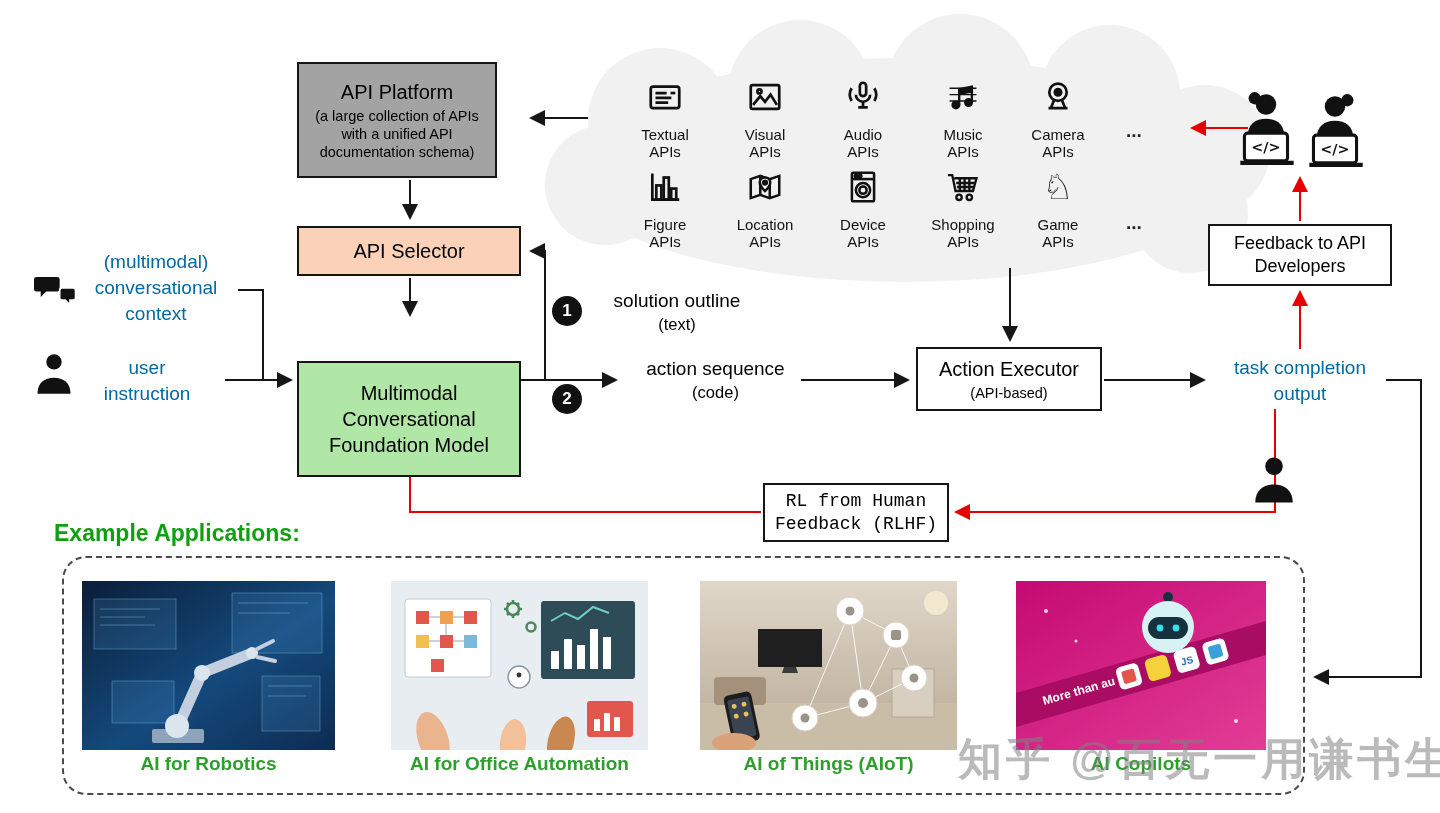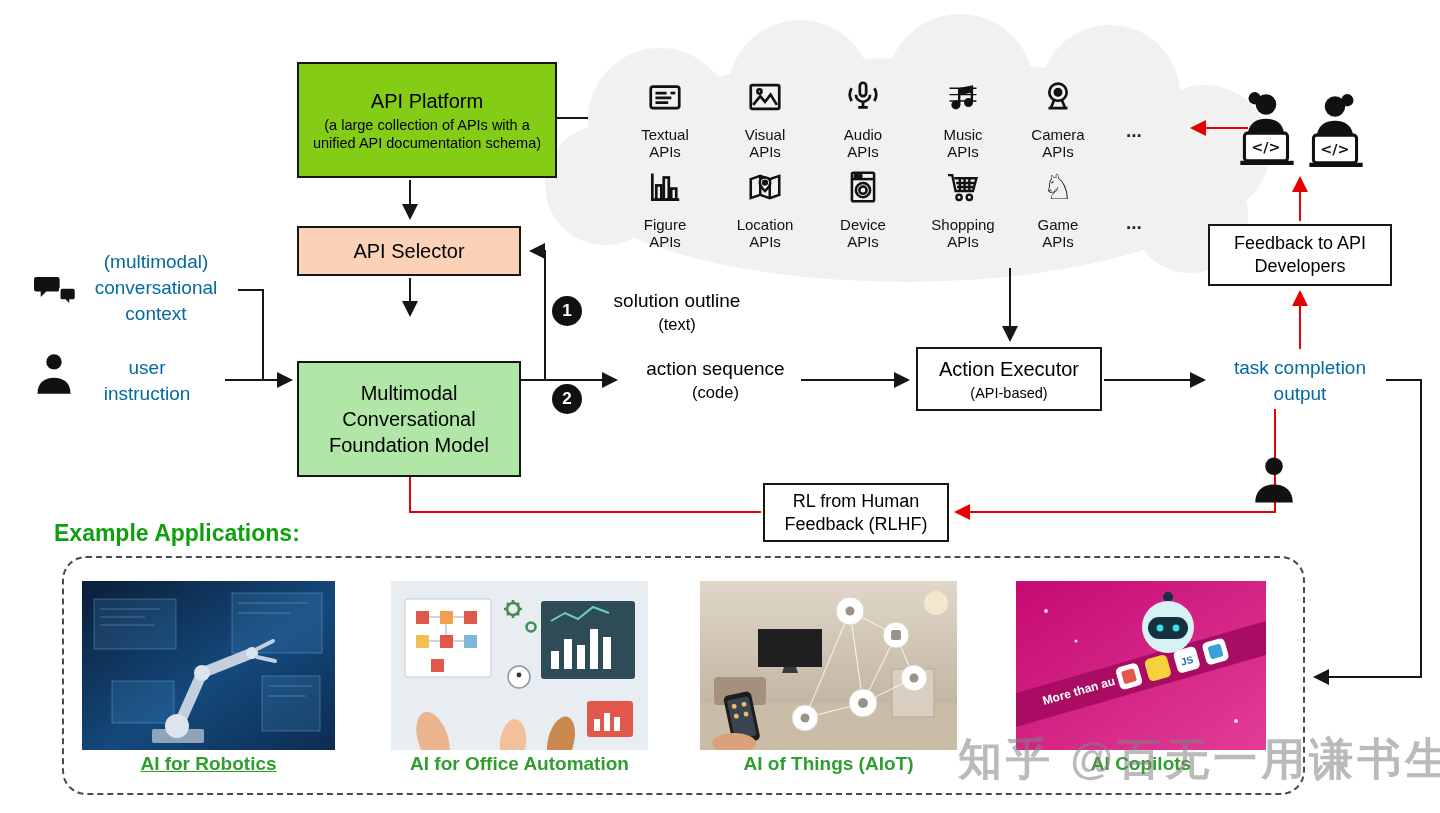--- a/index.html
+++ b/index.html
@@ -7,29 +7,29 @@
   #canvas { position:relative; width:1440px; height:813px; background:#fff; overflow:hidden; }
 
   svg.layer { position:absolute; left:0; top:0; width:1440px; height:813px; pointer-events:none; }
 
   .abs { position:absolute; }
   .box { position:absolute; border:2px solid #161616; display:flex; flex-direction:column;
          align-items:center; justify-content:center; text-align:center; background:#fff; }
   .box .t1 { font-size:20px; line-height:24px; color:#000; }
   .box .t2 { font-size:14.5px; line-height:18px; color:#000; padding:0 8px; margin-top:3px; }
 
-  .box-platform { left:297px; top:62px; width:260px; height:116px; background:#84cc16; }
+  .box-platform { left:297px; top:62px; width:200px; height:116px; background:#a3a3a3; }
   .box-selector { left:297px; top:226px; width:224px; height:50px; background:#fbd2b8; }
   .box-model    { left:297px; top:321px; width:224px; height:116px; background:#b0e6a6;margin-top:40px; }
   .box-model .t1 { font-size:20px; line-height:26px; padding:0 14px; }
   .box-executor { left:916px; top:347px; width:186px; height:64px; }
   .box-feedback { left:1208px; top:224px; width:184px; height:62px; }
   .box-feedback .t1 { font-size:18px; line-height:23px; padding:0 8px; }
   .box-rlhf     { left:763px; top:483px; width:186px; height:59px; }
-  .box-rlhf .t1 { font-size:18px; line-height:23px; padding:0 6px; }
+  .box-rlhf .t1 { font-size:18px; line-height:23px; padding:0 6px;font-family:Liberation Mono, monospace; }
 
   .api-item { position:absolute; width:80px; display:flex; flex-direction:column; align-items:center; }
   .api-item .lbl { font-size:15px; line-height:17px; text-align:center; margin-top:10px; width:68px; color:#111; }
   .api-item svg { width:38px; height:38px; }
   .knight { font-size:35px; line-height:38px; color:#111; font-family:"DejaVu Sans",sans-serif; }
   .dots { position:absolute; font-size:19px; font-weight:bold; color:#222; }
 
   .side-label { position:absolute; font-size:19px; line-height:26px; text-align:center; color:#0369a1; }
 
   .badge { position:absolute; width:30px; height:30px; border-radius:50%; background:#111; color:#fff;
@@ -296,21 +296,21 @@
       <g>
         <rect x="70" y="148" width="52" height="14" rx="2" fill="#8fa3ba"></rect>
         <path d="M95,148 L120,92 L170,72" stroke="#c3cfde" stroke-width="11" fill="none" stroke-linecap="round"></path>
         <circle cx="95" cy="145" r="12" fill="#dce4ee"></circle>
         <circle cx="120" cy="92" r="8" fill="#dce4ee"></circle>
         <circle cx="170" cy="72" r="6" fill="#dce4ee"></circle>
         <path d="M175,68 l16,-8 M175,76 l18,4" stroke="#c3cfde" stroke-width="4" fill="none" stroke-linecap="round"></path>
       </g>
     </svg>
   </div>
-  <div class="example-caption" style="left:82px; width:253px;text-decoration:underline;">AI for Robotics</div>
+  <div class="example-caption" style="left:82px; width:253px;">AI for Robotics</div>
 
   <div class="example-img" style="left:391px; width:257px;">
     <svg viewBox="0 0 257 169">
       <rect width="257" height="169" fill="#e7edf0"></rect>
       <rect x="14" y="18" width="86" height="78" rx="3" fill="#ffffff" stroke="#c4ccd4"></rect>
       <g stroke="#9aa6b0" stroke-width="1">
         <path d="M31,36 h24 M55,36 v24 M31,60 h48 M55,36 h24"></path>
       </g>
       <g>
         <rect x="25" y="30" width="13" height="13" fill="#e2574c"></rect>

